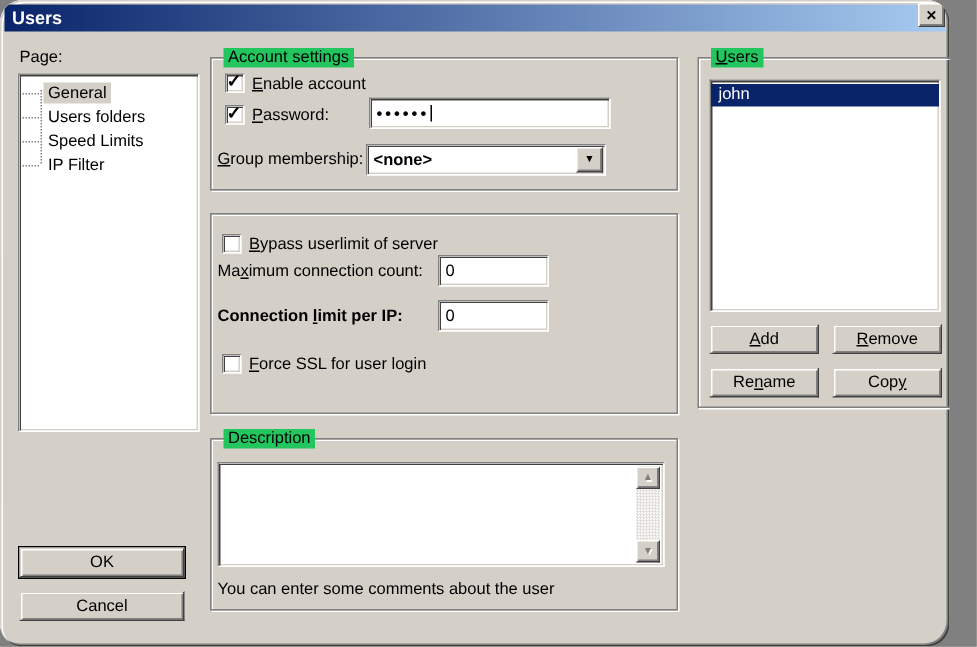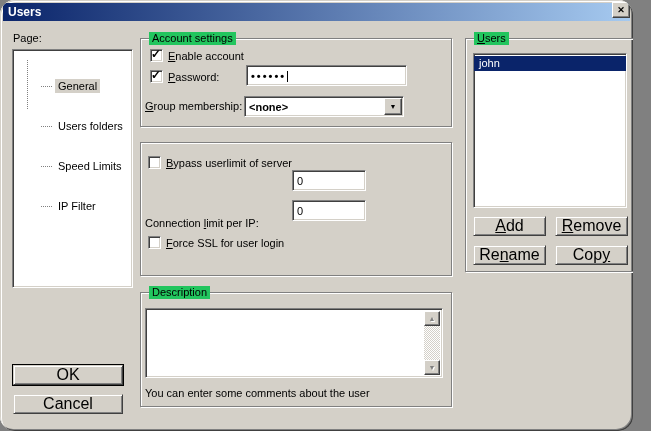--- a/index.html
+++ b/index.html
@@ -28,21 +28,21 @@
   
   .sunken{
     background:#fff;border:1px solid;border-color:#808080 #fff #fff #808080;
     box-shadow:inset 1px 1px 0 #404040, inset -1px -1px 0 #d4d0c8;
   }
   .btn{
     position:absolute;background:#d4d0c8;
     border:1px solid;border-color:#d4d0c8 #404040 #404040 #d4d0c8;
     box-shadow:inset 1px 1px 0 #fff, inset -1px -1px 0 #808080;
     display:flex;align-items:center;justify-content:center;
-    font-size:16px;box-sizing:border-box;cursor:default;
+    font-size:11px;box-sizing:border-box;cursor:default;
   }
   .btn.default{box-shadow:0 0 0 1px #000, inset 1px 1px 0 #fff, inset -1px -1px 0 #808080;}
   .group{
     position:absolute;border:1px solid #808080;
     box-shadow:inset 1px 1px 0 #fff, 1px 1px 0 #fff;box-sizing:border-box;
   }
   .group>.group-label{
     position:absolute;top:-7px;left:8px;background:#22c55e;padding:0 3px;line-height:13px;
   }
   .label{position:absolute;white-space:nowrap;line-height:13px;}
@@ -60,21 +60,21 @@
   .combo .combo-value{position:absolute;left:4px;top:3px;line-height:14px;}
   .combo .combo-arrow{
     position:absolute;right:1px;top:1px;bottom:1px;width:16px;background:#d4d0c8;
     border:1px solid;border-color:#fff #404040 #404040 #fff;
     box-shadow:inset -1px -1px 0 #808080, inset 1px 1px 0 #d4d0c8;
     display:flex;align-items:center;justify-content:center;font-size:7px;color:#000;
   }
   
   .tree{position:absolute;left:12px;top:49px;width:121px;height:239px;box-sizing:border-box;padding-top:4px;}
   .tree-vline{position:absolute;left:14px;top:10px;height:49px;border-left:1px dotted #808080;}
-  .tree-item{display:flex;align-items:center;height:16px;padding-left:28px;position:relative;margin-top:24px;}
+  .tree-item{display:flex;align-items:center;height:16px;padding-left:2px;position:relative;}
   .tree-item .stub{width:11px;height:0;border-top:1px dotted #808080;margin-right:3px;flex:none;}
   .tree-item .tree-label{padding:1px 3px;line-height:12px;}
   .tree-item.selected .tree-label{background:#d4d0c8;}
   
   .userlist{position:absolute;left:473px;top:53px;width:154px;height:155px;box-sizing:border-box;padding-top:2px;}
   .user-item{height:15px;line-height:15px;padding-left:3px;margin:0 2px;}
   .user-item.selected{background:#0a246a;color:#fff;margin:0;padding-left:5px;}
   
   .textarea{position:absolute;box-sizing:border-box;}
   .vscroll{position:absolute;top:2px;right:2px;bottom:2px;width:16px;
@@ -156,25 +156,26 @@
       <span>▼</span>
     </span>
   </div>
 
   <div class="group" style="left:140px;top:142px;width:312px;height:134px;"></div>
   <div class="checkbox" style="left:148px;top:156px;">
     
   </div>
   <div class="label" style="left:166px;top:157px;"><u>B</u>ypass userlimit of server</div>
 
+  <div class="label" style="left:145px;top:175px;">Ma<u>x</u>imum connection count:</div>
   <div class="field sunken" style="left:292px;top:170px;width:74px;height:21px;">
     <span>0</span>
   </div>
 
-  <div class="label" style="left:145px;top:217px;">Connection <u>l</u>imit per IP:</div>
+  <div class="label" style="left:145px;top:205px;font-weight:bold;">Connection <u>l</u>imit per IP:</div>
   <div class="field sunken" style="left:292px;top:200px;width:74px;height:21px;">
     <span>0</span>
   </div>
 
   <div class="checkbox" style="left:148px;top:236px;">
     
   </div>
   <div class="label" style="left:166px;top:237px;"><u>F</u>orce SSL for user login</div>
 
   <div class="group" style="left:140px;top:292px;width:312px;height:115px;">

